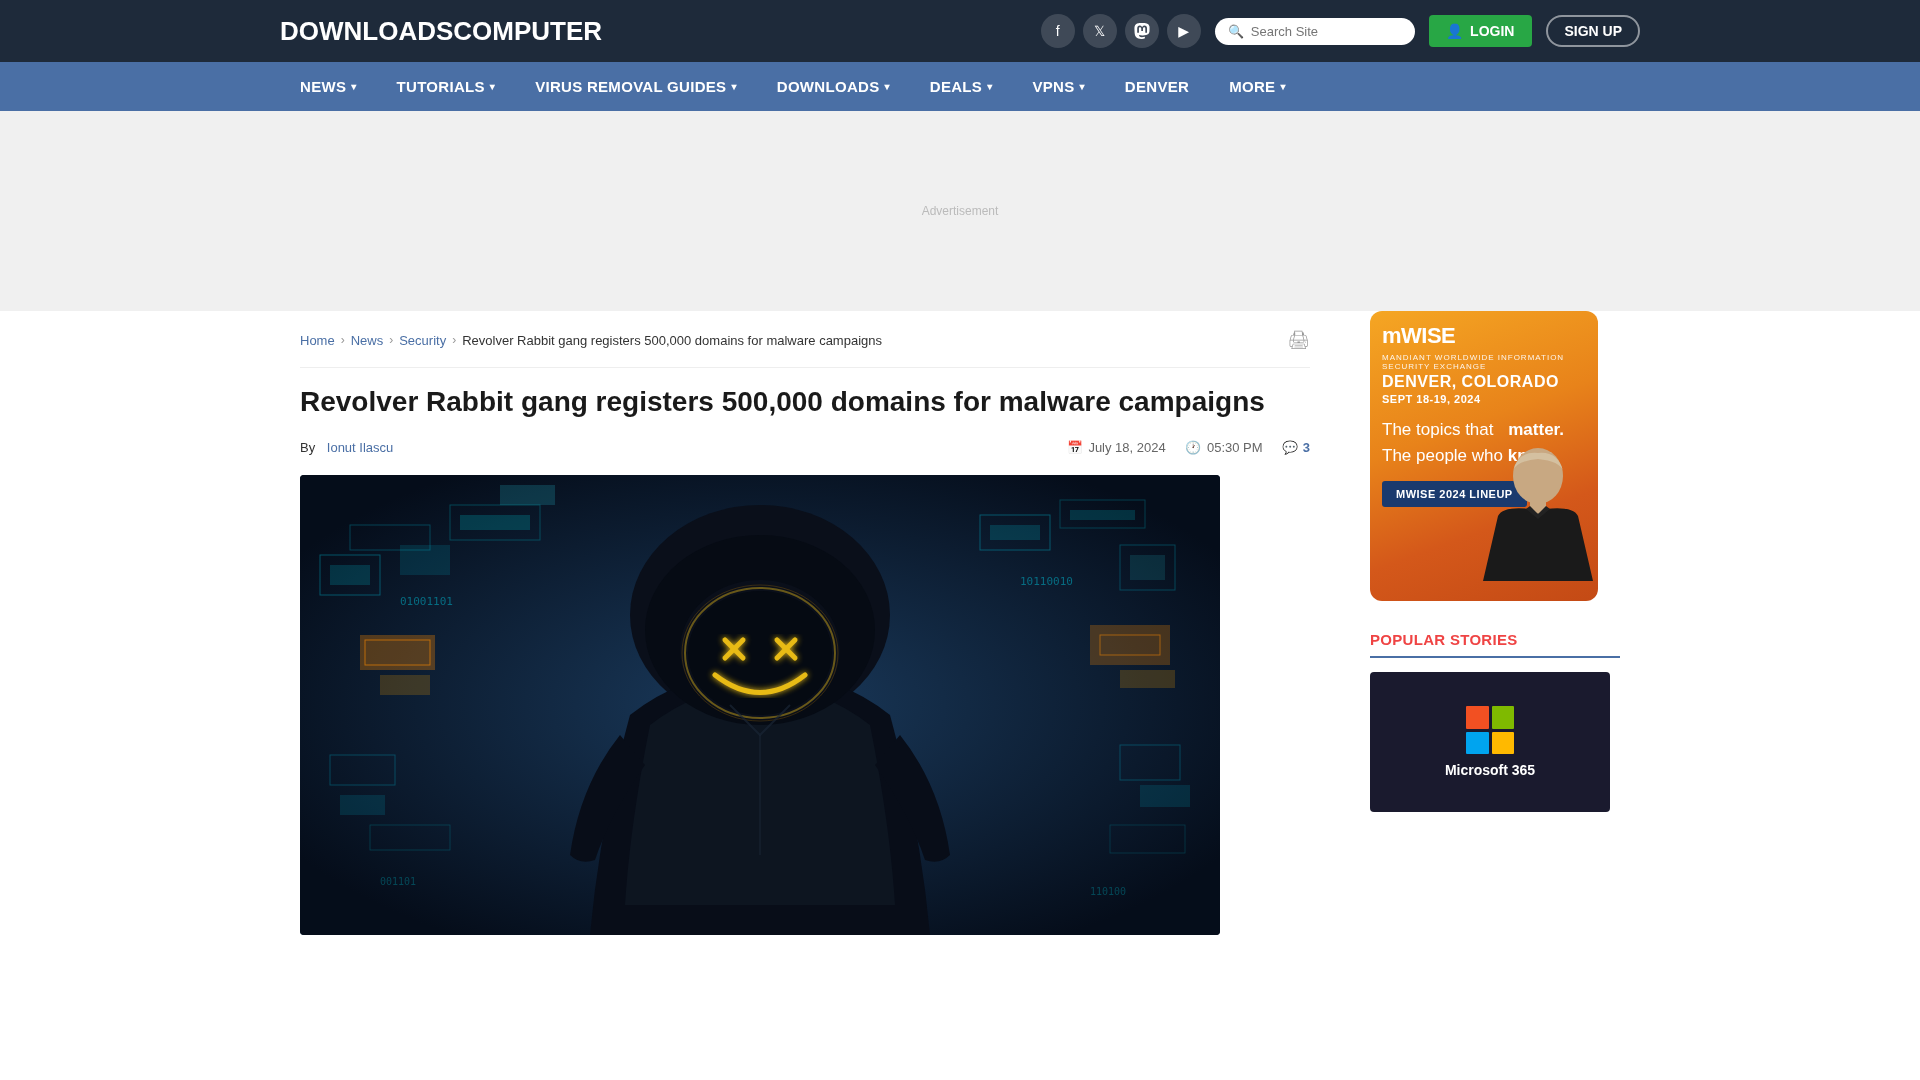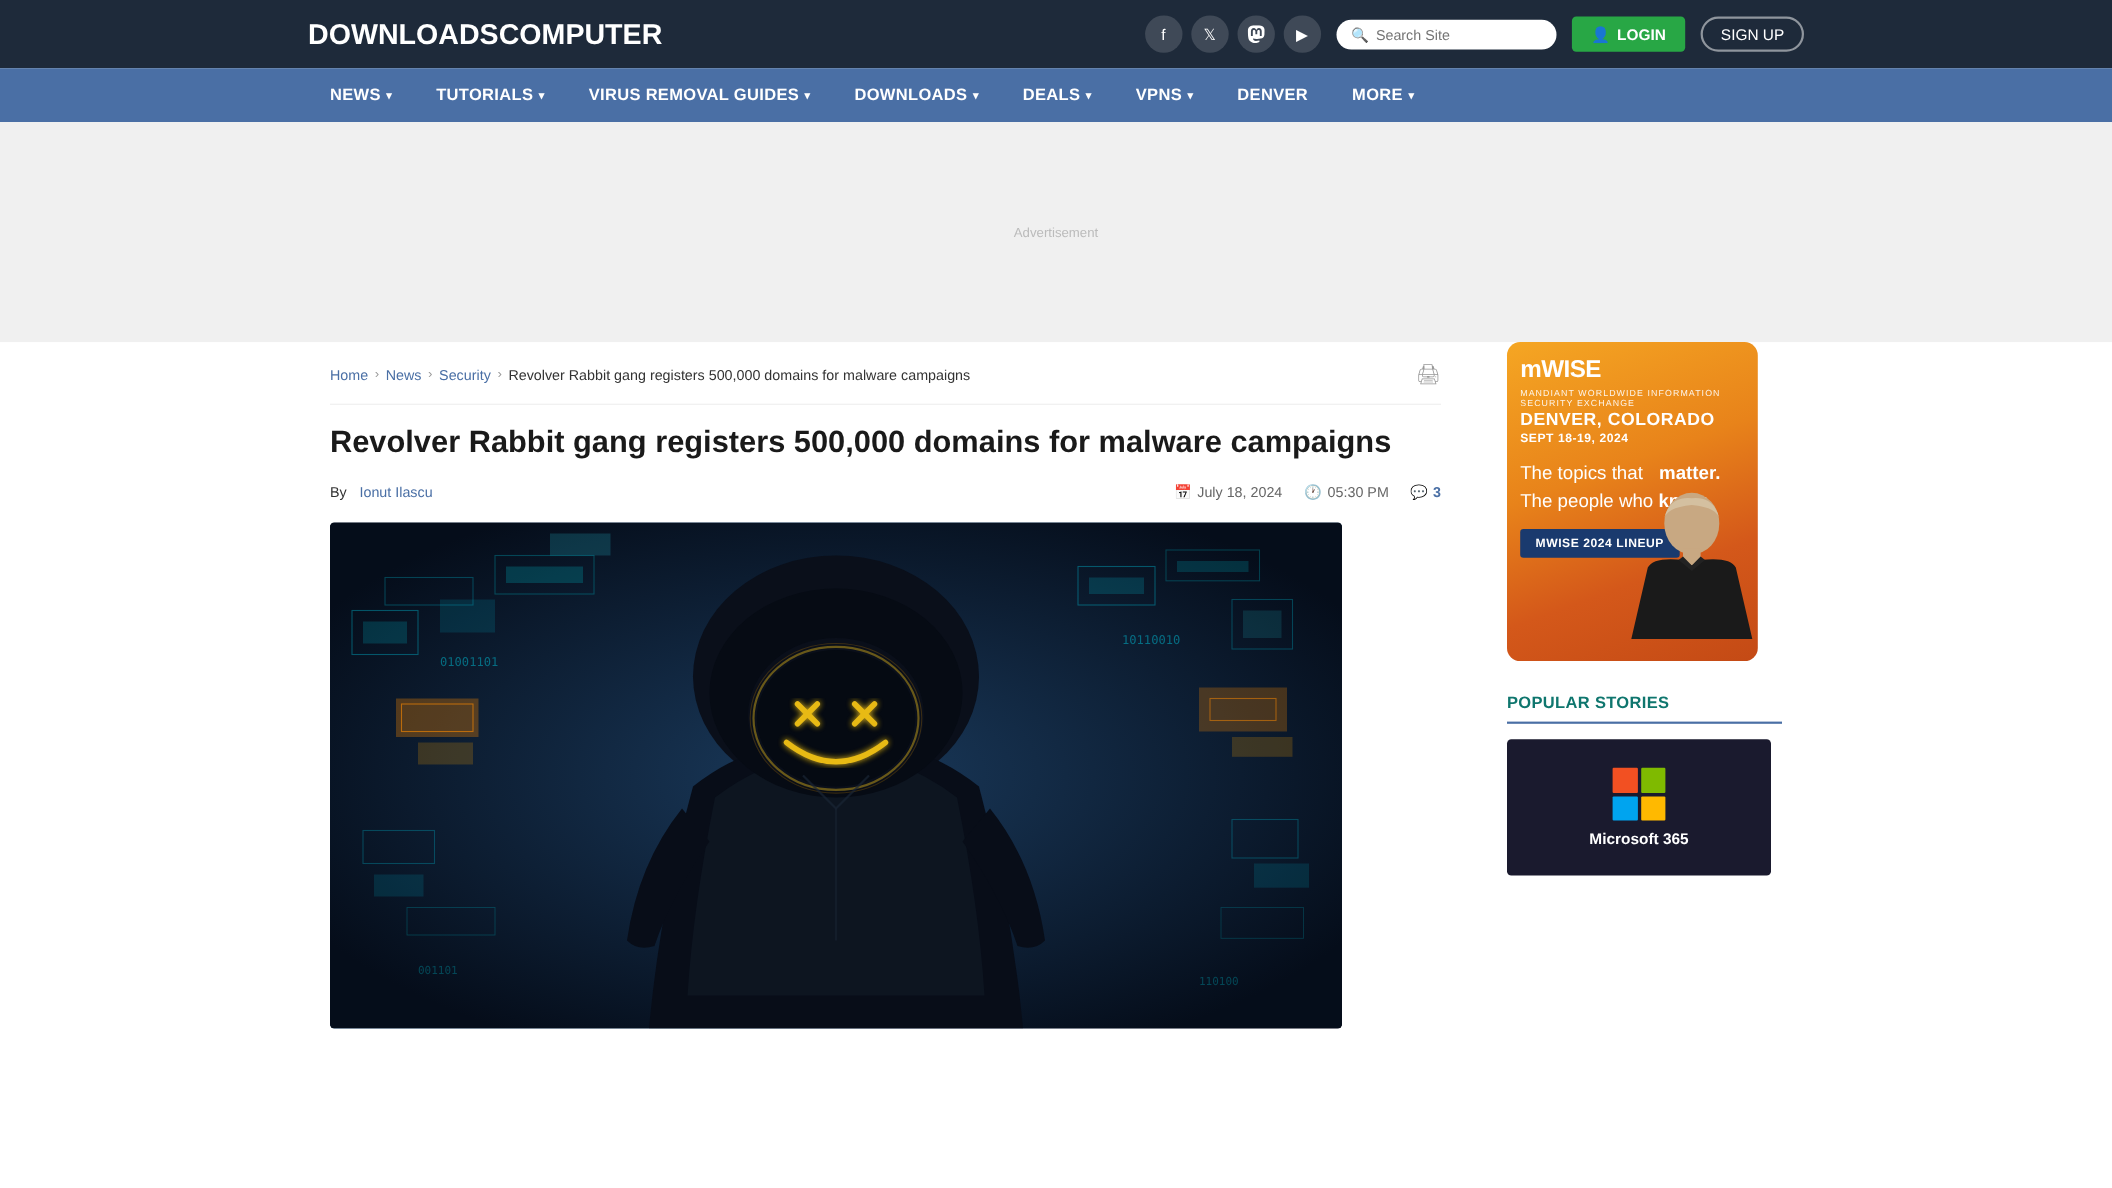--- a/index.html
+++ b/index.html
@@ -75,21 +75,21 @@
       font-weight: 600;
     }
     .btn-signup {
       background: transparent;
       color: #fff;
       border: 2px solid rgba(255,255,255,0.5);
       border-radius: 16px;
       padding: 6px 16px;
       font-size: 14px;
       cursor: pointer;
-      font-weight: 400;
+      font-weight: 700;
     }
 
     
     .navbar {
       background: #4a6fa5;
       display: flex;
       align-items: center;
       padding: 0 280px;
     }
     .nav-item {
@@ -300,29 +300,29 @@
       right: 0;
       width: 120px;
       height: 160px;
     }
 
     
     .popular-stories-title {
       font-size: 15px;
       font-weight: 700;
       text-transform: uppercase;
-      color: #0f766e;
+      color: #ef4444;
       padding-bottom: 8px;
       border-bottom: 2px solid #4a6fa5;
       margin-bottom: 14px;
       letter-spacing: 0.3px;
     }
     .popular-story-img {
       width: 240px;
-      height: 124px;
+      height: 140px;
       background: #1a1a2e;
       border-radius: 4px;
       display: flex;
       align-items: center;
       justify-content: center;
       overflow: hidden;
     }
     .ms365-logo {
       display: flex;
       flex-direction: column;

